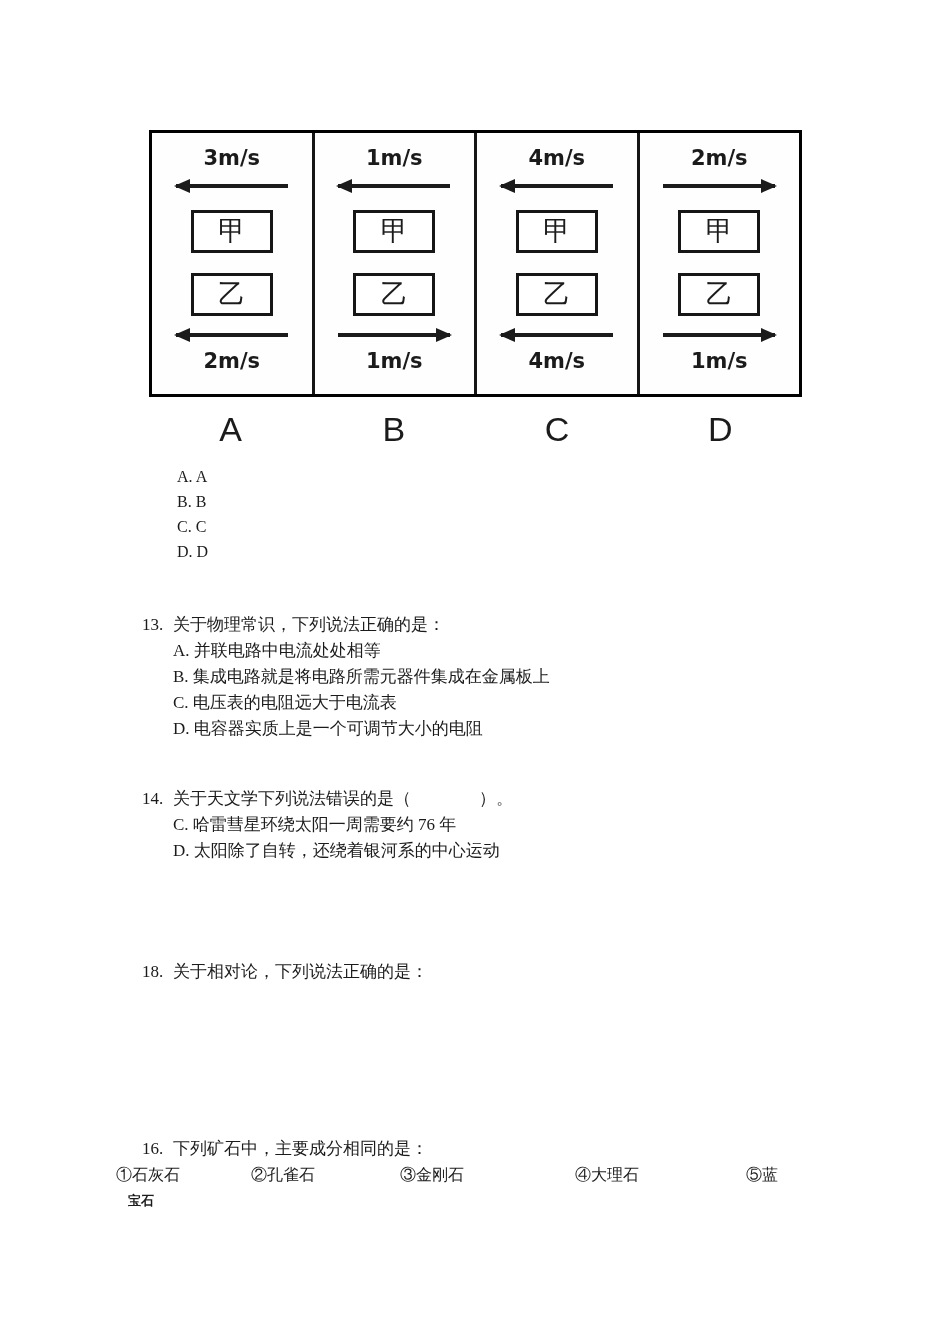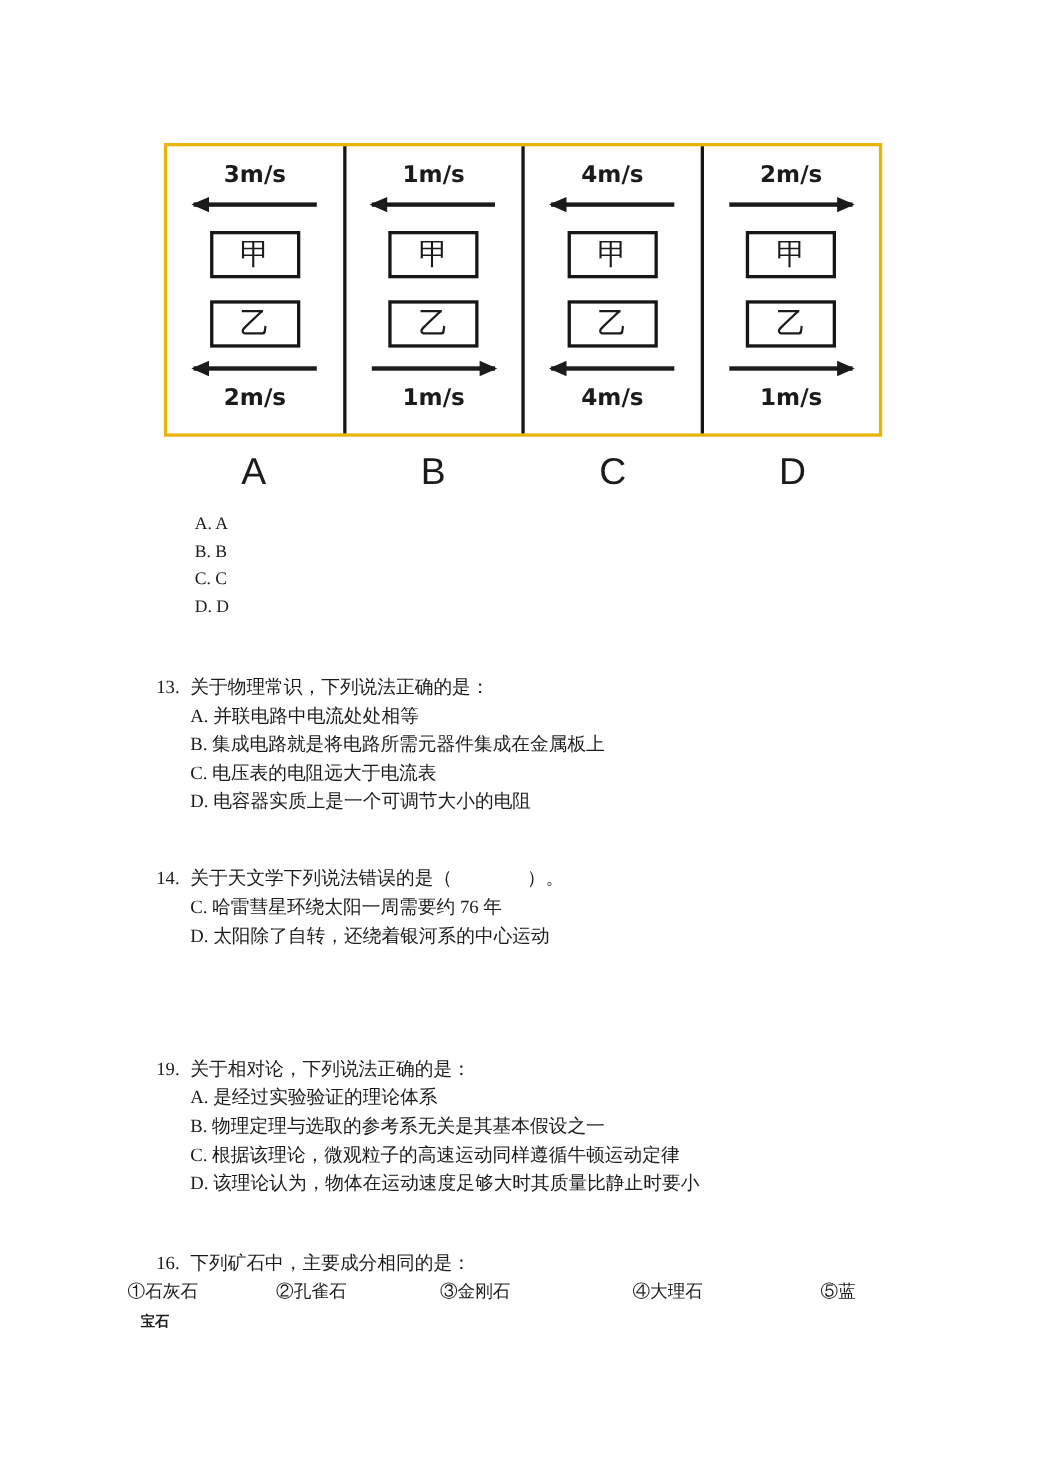--- a/index.html
+++ b/index.html
@@ -7,21 +7,21 @@
     width:950px;height:1344px;
     background:#ffffff;
     font-family:"Liberation Serif","DejaVu Serif",serif;
     color:#1b1b1b;
   }
   .page{position:relative;width:950px;height:1344px;background:#ffffff;overflow:hidden;}
 
   
   .figure{
     position:absolute;left:149px;top:130px;width:653px;height:267px;
-    border:3px solid #eab308;box-sizing:border-box;display:flex;background:#fefefe;
+    border:3px solid #000000;box-sizing:border-box;display:flex;background:#fefefe;
   }
   .panel{flex:1 1 0;display:flex;flex-direction:column;align-items:center;border-left:3px solid #161616;box-sizing:border-box;}
   .panel:first-child{border-left:none;}
   .speed{
     font-family:"DejaVu Sans","Liberation Sans",sans-serif;
     font-weight:bold;font-size:21px;line-height:24px;color:#1b1b1b;
   }
   .top-speed{margin-top:13px;}
   .arrow{position:relative;width:112px;height:4px;background:#1b1b1b;}
   .top-arrow{margin-top:14px;}
@@ -142,27 +142,21 @@
 
   <div class="question" id="q14">
     <div class="q-line stem-line"><span class="q-num">14.</span><span class="q-stem">关于天文学下列说法错误的是（　　　　）。</span></div>
     <div class="q-options">
           <div class="q-line opt">C. 哈雷彗星环绕太阳一周需要约 76 年</div>
           <div class="q-line opt">D. 太阳除了自转，还绕着银河系的中心运动</div>
         </div>
   </div>
 
   <div class="question" id="q15">
-    <div class="q-line stem-line"><span class="q-num">19.</span><span class="q-stem">关于相对论，下列说法正确的是：</span></div>
-    <div class="q-options">
-          <div class="q-line opt">A. 是经过实验验证的理论体系</div>
-          <div class="q-line opt">B. 物理定理与选取的参考系无关是其基本假设之一</div>
-          <div class="q-line opt">C. 根据该理论，微观粒子的高速运动同样遵循牛顿运动定律</div>
-          <div class="q-line opt">D. 该理论认为，物体在运动速度足够大时其质量比静止时要小</div>
-        </div>
+    <div class="q-line stem-line"><span class="q-num">18.</span><span class="q-stem">关于相对论，下列说法正确的是：</span></div>
   </div>
 </div>
 
   <div class="question" id="q16">
     <div class="q-line stem-line"><span class="q-num">16.</span><span class="q-stem">下列矿石中，主要成分相同的是：</span></div>
   </div>
   <div class="q16-items" id="q16-items">
       <span class="item">①石灰石</span>
       <span class="item">②孔雀石</span>
       <span class="item">③金刚石</span>

